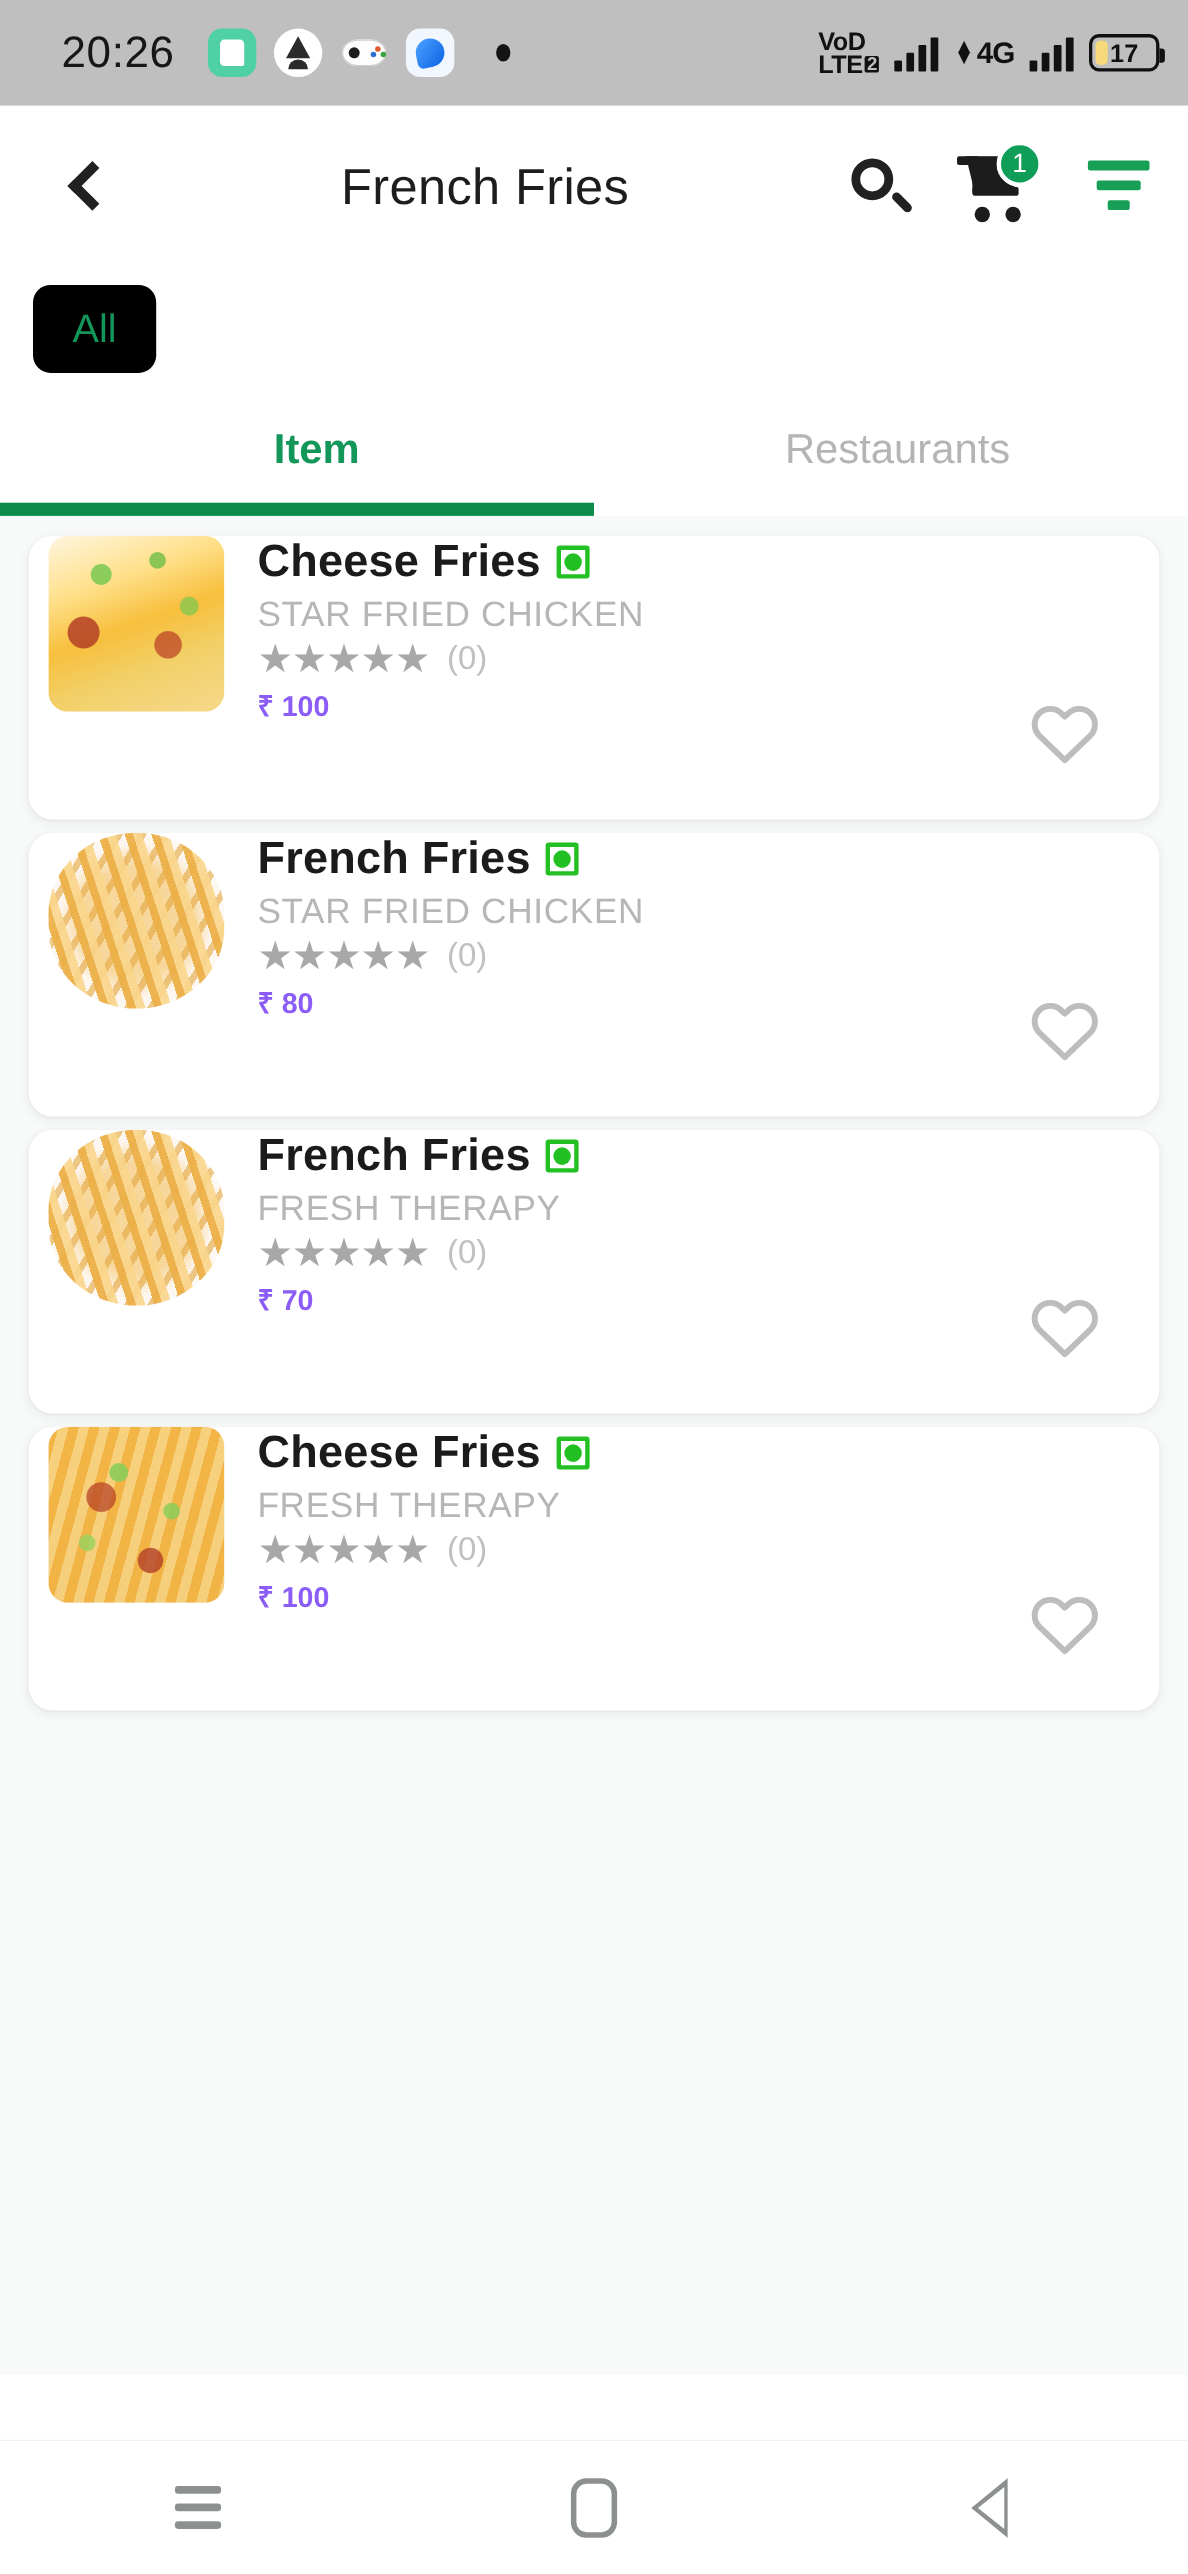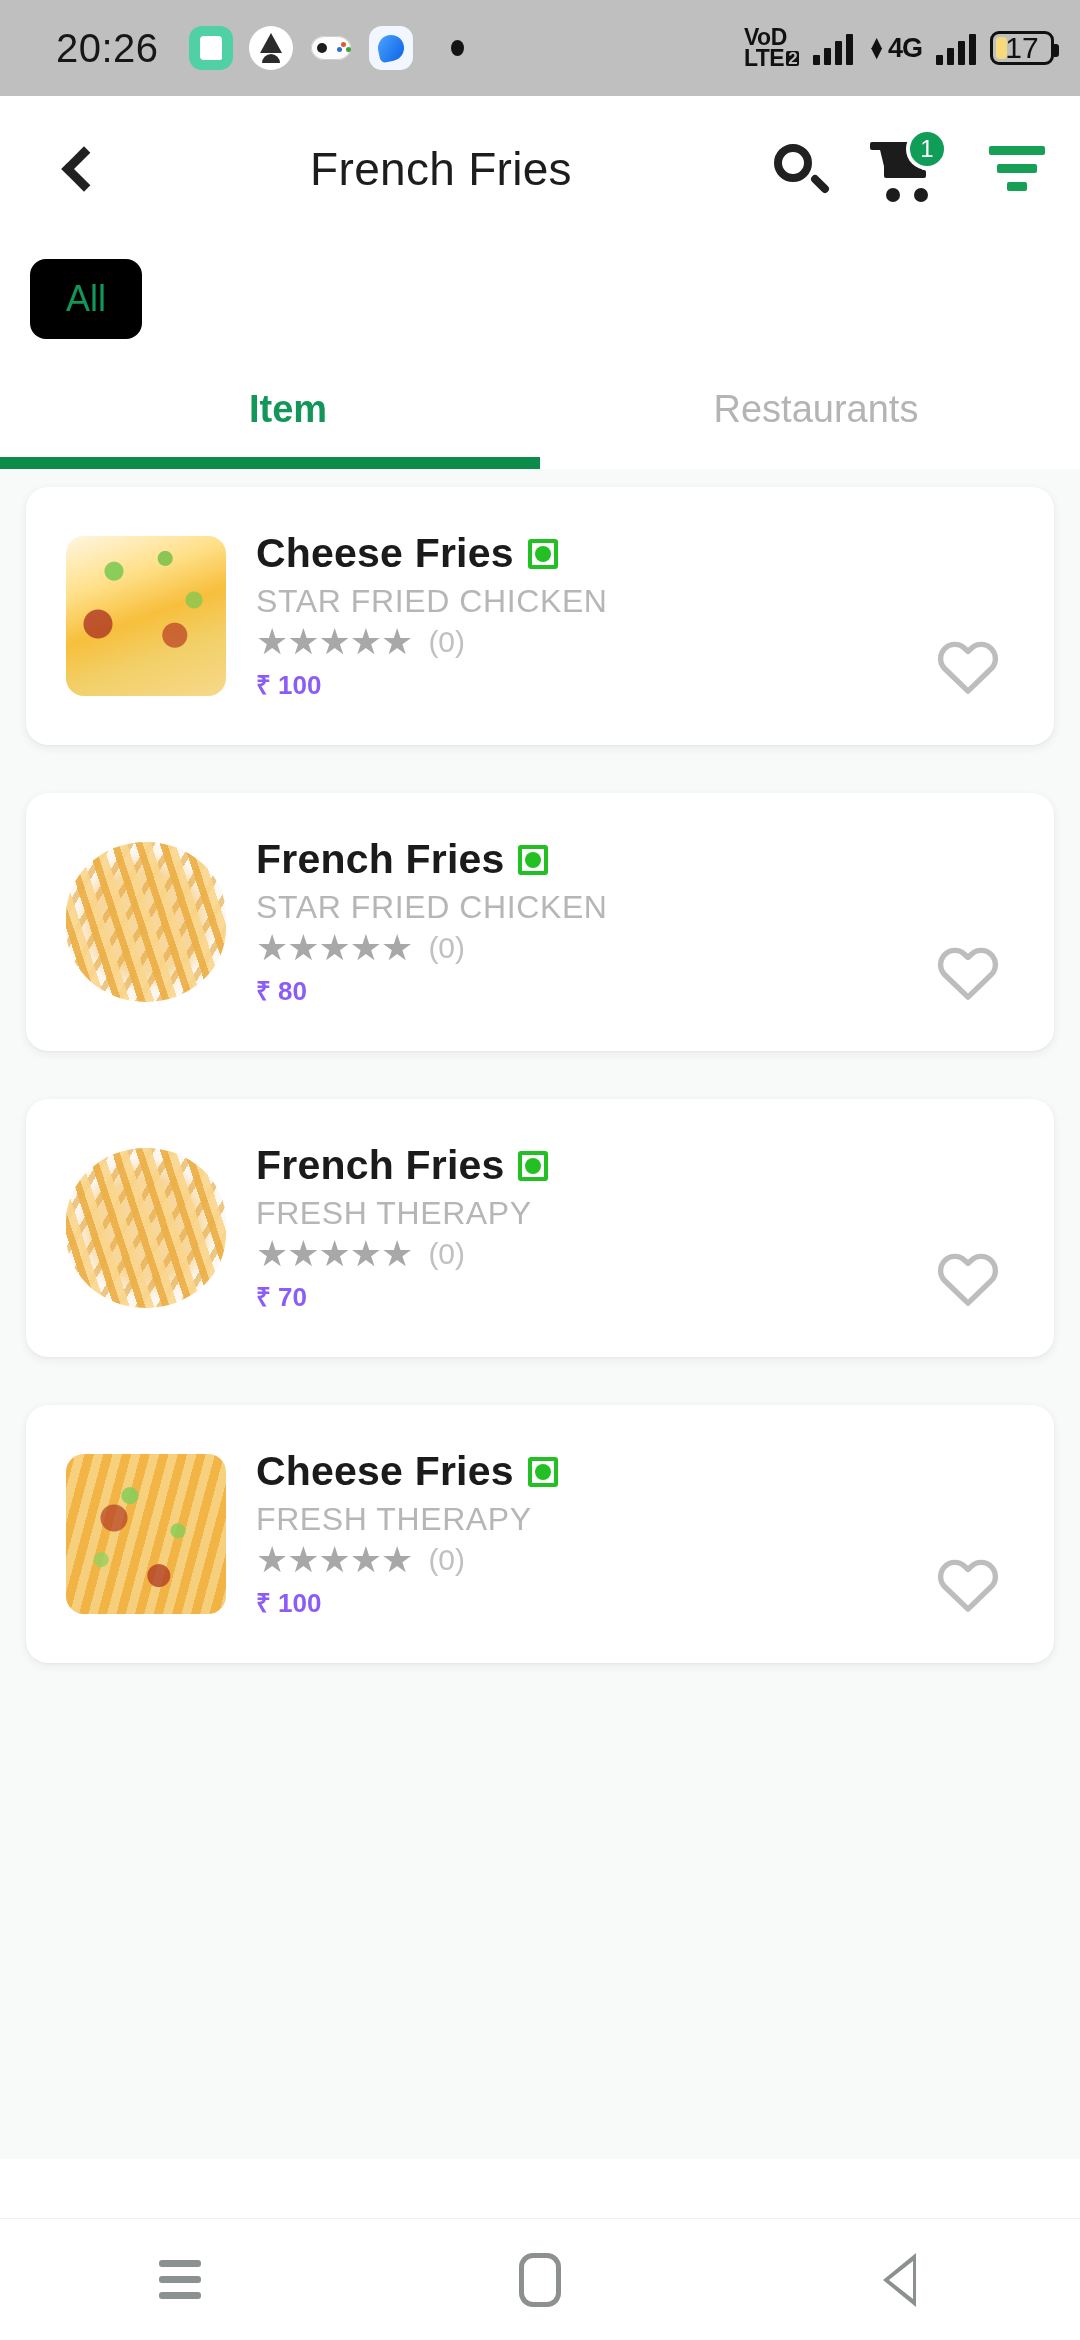--- a/index.html
+++ b/index.html
@@ -49,21 +49,21 @@
   .bars b{ display:block; width:7px; background:#111; border-radius:1px; }
   .bars b:nth-child(1){ height:10px; } .bars b:nth-child(2){ height:17px; }
   .bars b:nth-child(3){ height:24px; } .bars b:nth-child(4){ height:31px; }
   .net4g{ display:flex; align-items:center; gap:2px; }
   .updown{ display:flex; flex-direction:column; line-height:.55; font-size:19px; color:#111; }
   .g4{ font-size:27px; font-weight:bold; color:#111; letter-spacing:-1px; }
   .batt{ width:64px; height:34px; border:3px solid #111; border-radius:9px; position:relative;
      display:flex; align-items:center; padding:3px; }
   .batt::after{ content:""; position:absolute; right:-8px; top:10px; width:5px; height:13px; background:#111; border-radius:0 3px 3px 0; }
   .batt .fill{ width:11px; height:100%; background:#f5d97a; border-radius:4px; }
-  .batt .lvl{ position:absolute; left:0; right:0; text-align:center; font-size:30px; color:#111; font-weight:400; }
+  .batt .lvl{ position:absolute; left:0; right:0; text-align:center; font-size:23px; color:#111; font-weight:700; }
 
   
   .appbar{
     height:145px; background:#fff; display:flex; align-items:center;
     padding:0 34px 0 40px;
   }
   .backbtn{ width:80px; height:80px; display:flex; align-items:center; justify-content:center; }
   .chev{ width:32px; height:32px; border-left:9px solid #212121; border-bottom:9px solid #212121;
      transform:rotate(45deg); margin-left:8px; }
   .apptitle{
@@ -106,22 +106,22 @@
   .tabs{ background:#fff; display:flex; height:120px; position:relative;padding-left:24px; }
   .tab{ flex:1; display:flex; align-items:center; justify-content:center; font-size:38px; }
   .tab.active{ color:#12965a; font-weight:bold; }
   .tab.idle{ color:#b4b4b4; }
   .tabline{ position:absolute; left:0; bottom:0; width:50%; height:12px; background:#0b8c4b; }
 
   
   .list{ background:#f8f9f9; padding:18px 0 0 0; height:1690px; }
   .card{
     position:relative;
-    background:#fff; margin:0 26px 48px 26px; border-radius:22px;
-    height:258px; display:flex; align-items:center; padding:0 30px 0 40px;
+    background:#fff; margin:0 26px 12px 26px; border-radius:22px;
+    height:258px; display:flex; padding:0 30px 0 18px;
     box-shadow:0 3px 10px rgba(35,90,60,.07), 0 1px 3px rgba(0,0,0,.04);
   }
   .thumb{ width:160px; height:160px; border-radius:18px; flex:none; overflow:hidden; position:relative; }
   .info{ margin-left:30px; flex:1; }
   .nameline{ display:flex; align-items:center; gap:14px; }
   .iname{ font-size:41px; font-weight:bold; color:#1b1b1b; letter-spacing:.2px; }
   .veg{ width:30px; height:30px; border:4px solid #22c022; border-radius:3px;
      display:flex; align-items:center; justify-content:center; background:#fff; flex:none; }
   .veg i{ width:16px; height:16px; background:#22c022; border-radius:50%; display:block; }
   .rest{ font-size:32px; color:#b6b6b6; letter-spacing:.6px; margin-top:6px; }

